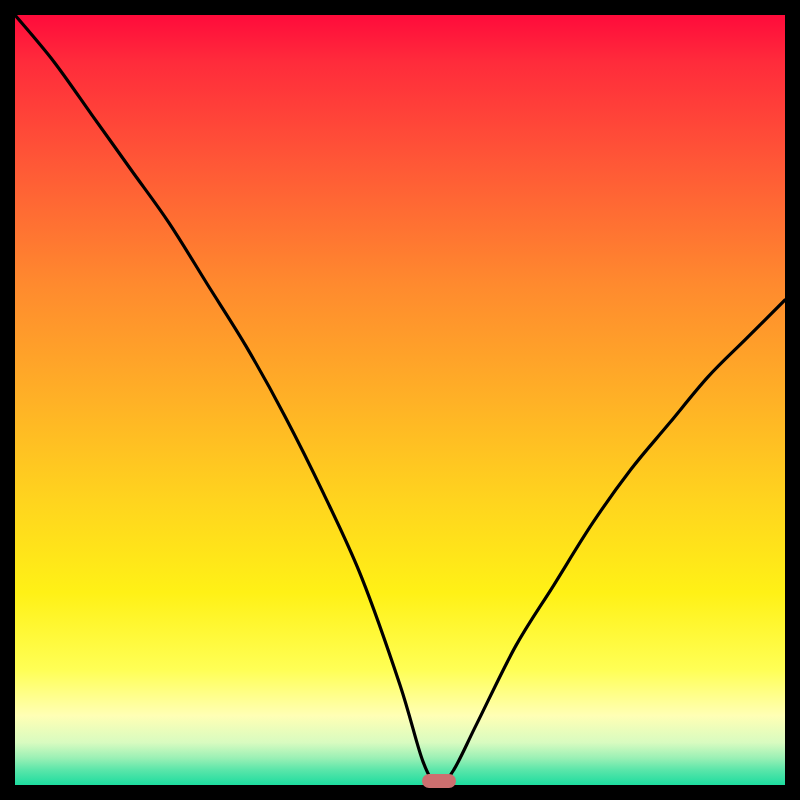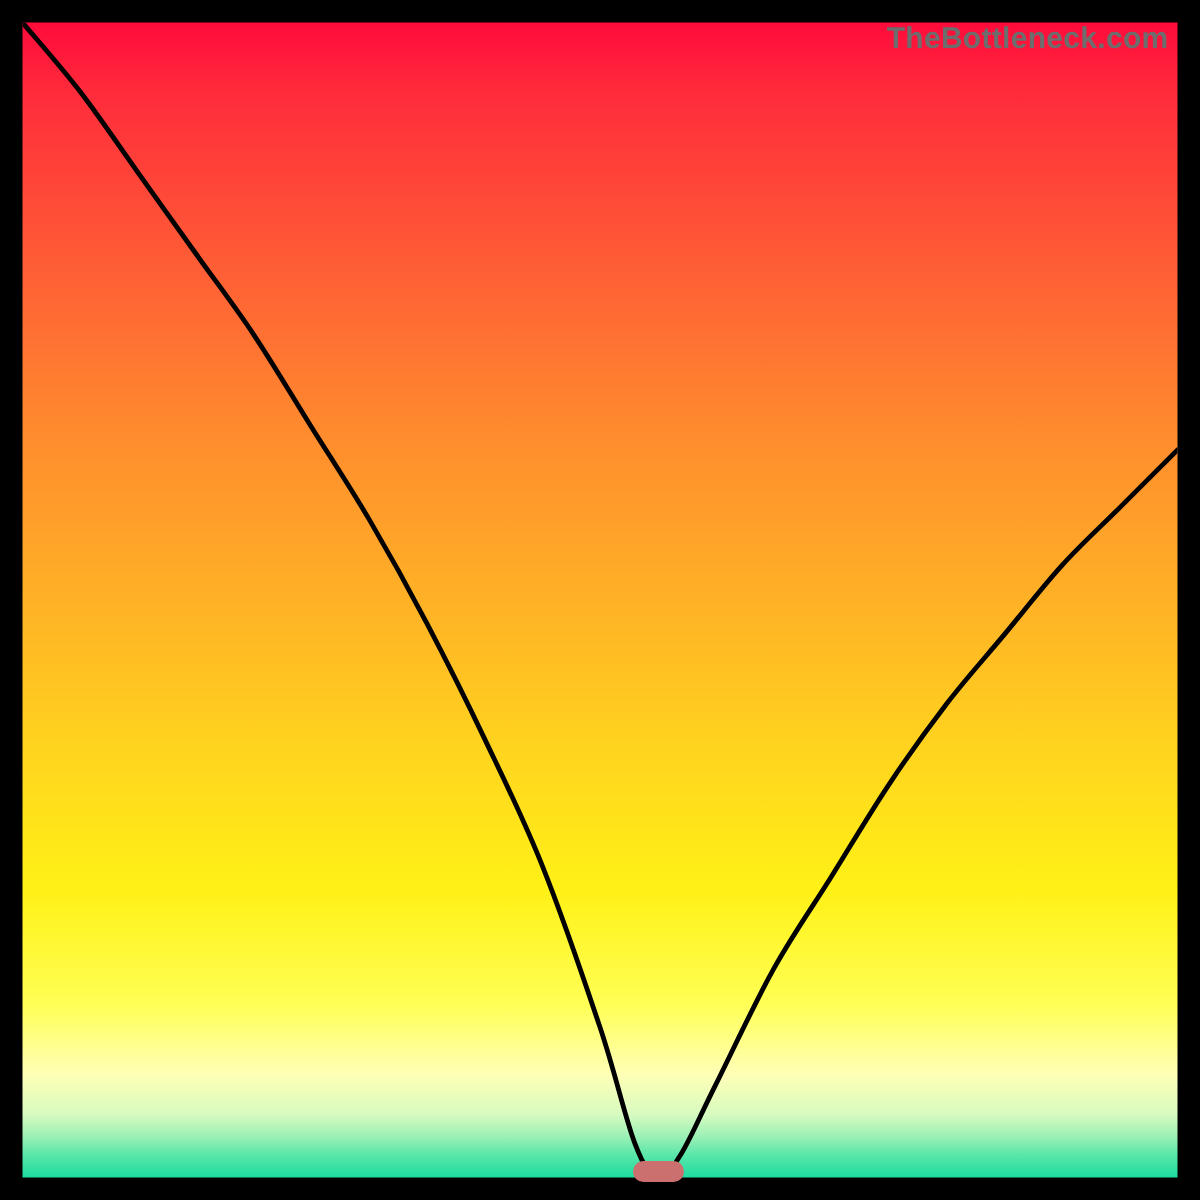--- a/index.html
+++ b/index.html
@@ -64,21 +64,20 @@
     border-radius: 8px;
     background: #cc6f6f;
   }
 </style>
 </head>
 <body>
 
 <div class="frame">
   <div class="plot-area">
 
-    <div class="watermark">TheBottleneck.com</div>
 
     <svg class="curve" viewBox="0 0 770 770" preserveAspectRatio="none">
       <path d="M 0.0 0.0 C 6.4 7.7, 25.7 29.5, 38.5 46.2 C 51.3 62.9, 64.2 82.1, 77.0 100.1 C 89.8 118.1, 102.7 136.0, 115.5 154.0 C 128.3 172.0, 141.2 188.6, 154.0 207.9 C 166.8 227.1, 179.7 249.0, 192.5 269.5 C 205.3 290.0, 218.2 309.3, 231.0 331.1 C 243.8 352.9, 256.7 376.0, 269.5 400.4 C 282.3 424.8, 295.2 450.4, 308.0 477.4 C 320.8 504.3, 333.7 530.0, 346.5 562.1 C 359.3 594.2, 374.7 639.1, 385.0 669.9 C 395.3 700.7, 401.7 730.2, 408.1 746.9 C 414.5 763.6, 418.4 768.7, 423.5 770.0 C 428.6 771.3, 432.5 764.9, 438.9 754.6 C 445.3 744.3, 451.7 728.9, 462.0 708.4 C 472.3 687.9, 487.7 654.5, 500.5 631.4 C 513.3 608.3, 526.2 590.3, 539.0 569.8 C 551.8 549.3, 564.7 527.4, 577.5 508.2 C 590.3 488.9, 603.2 471.0, 616.0 454.3 C 628.8 437.6, 641.7 423.5, 654.5 408.1 C 667.3 392.7, 680.2 376.0, 693.0 361.9 C 705.8 347.8, 718.7 336.2, 731.5 323.4 C 744.3 310.6, 763.6 291.3, 770.0 284.9" fill="none" stroke="#000000" stroke-width="3.2" stroke-linecap="round" stroke-linejoin="round"></path>
     </svg>
 
     <div class="marker" style="left: 406.5px; top: 759px; background: rgb(204, 111, 111);"></div>
 
   </div>
 </div>
 

